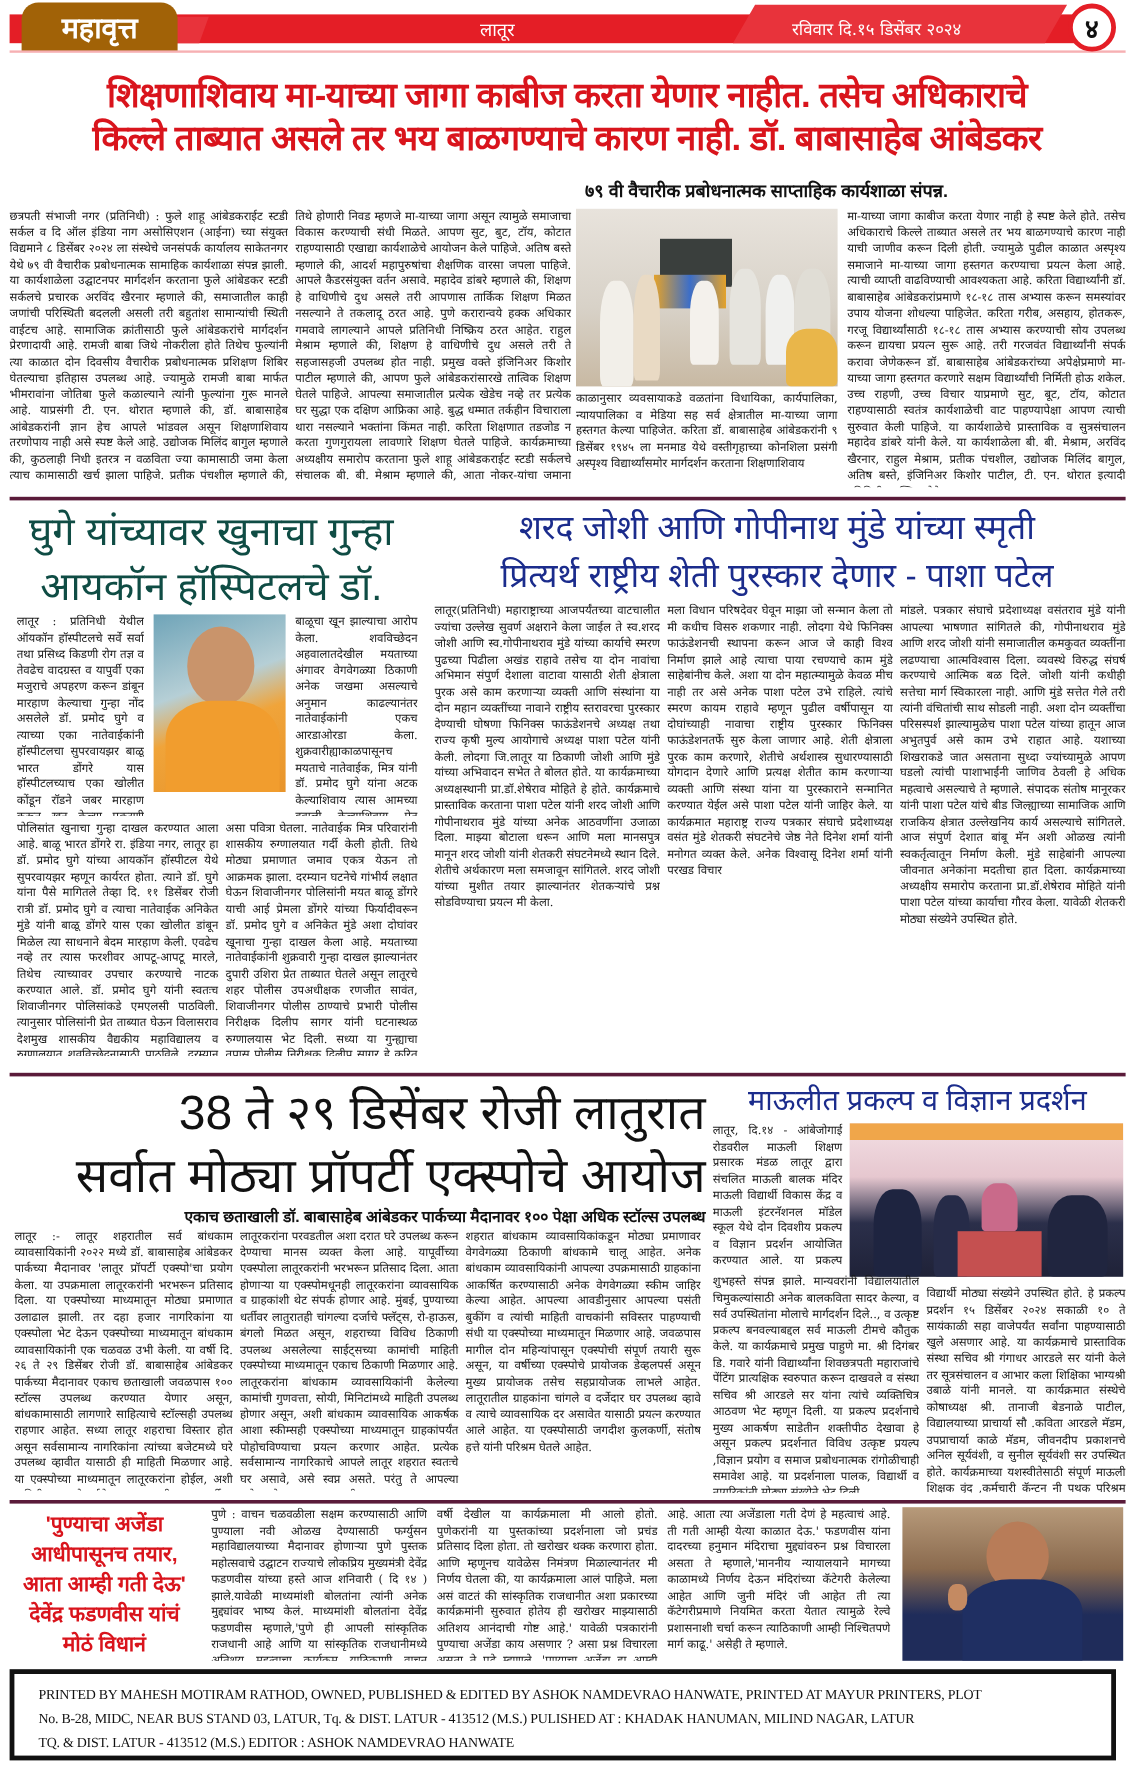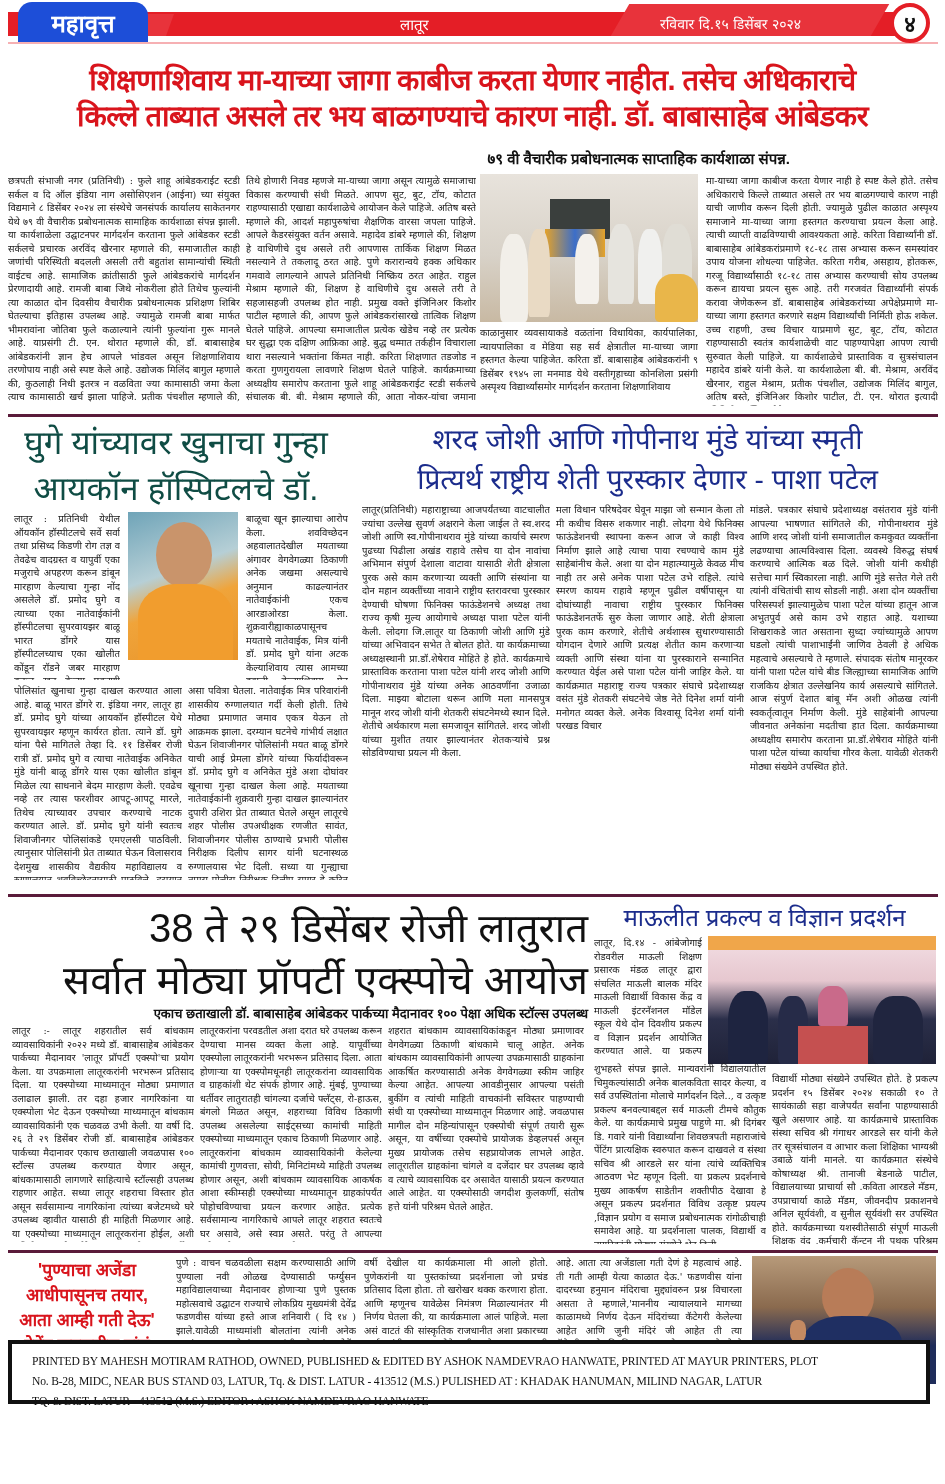--- a/index.html
+++ b/index.html
@@ -1,21 +1,21 @@
 <!DOCTYPE html>
 <html><head>
 <meta charset="utf-8">
 <style>
   * { box-sizing: border-box; margin: 0; padding: 0; }
   body { width: 945px; height: 1484px; background: #fff; font-family: "DejaVu Sans", sans-serif; color: #111; overflow: hidden; position: relative; }
   .abs { position: absolute; }
   
   .mast { left: 0; top: 0; width: 945px; height: 44px; }
   .mast-bar { left: 8px; top: 12px; width: 890px; height: 24px; background: #e41e26; }
-  .mast-logo { left: 18px; top: 2px; width: 130px; height: 40px; background: #1d4ed8; border-radius: 14px 14px 0 0; color: #fff; font-weight: bold; font-size: 24px; display: flex; align-items: center; justify-content: center; }
+  .mast-logo { left: 18px; top: 2px; width: 130px; height: 40px; background: #a16207; border-radius: 14px 14px 0 0; color: #fff; font-weight: bold; font-size: 24px; display: flex; align-items: center; justify-content: center; }
   .mast-slant1 { left: 140px; top: 14px; width: 30px; height: 22px; background: #e8333b; transform: skewX(-20deg); }
   .mast-slant2 { left: 620px; top: 4px; width: 260px; height: 32px; background: #e8333b; transform: skewX(-30deg); }
   .mast-city { left: 400px; top: 14px; color: #fff; font-size: 15px; }
   .mast-date { left: 660px; top: 14px; color: #fff; font-size: 14px; }
   .mast-page { left: 890px; top: 3px; width: 40px; height: 40px; border-radius: 50%; background: #fff; border: 4px solid #e41e26; color: #111; font-weight: bold; font-size: 22px; display: flex; align-items: center; justify-content: center; }
   .mast-underline { left: 8px; top: 42px; width: 930px; height: 2px; background: #e41e26; opacity: .35; }
 
   .head-red { color: #d9141c; font-family: "Liberation Sans", sans-serif; font-weight: bold; text-align: center; }
   .head-green { color: #0f4c44; font-family: "Liberation Sans", sans-serif; text-align: center; }
   .head-blue { color: #1b2c8c; font-family: "Liberation Sans", sans-serif; text-align: center; }
@@ -24,21 +24,21 @@
   .body-text { font-family: "DejaVu Serif", serif; font-size: 9.6px; line-height: 13.5px; text-align: justify; color: #1a1a1a; }
   .rule { background: #5a1b3a; height: 3px; }
 
   .photo { background: #c9b9a2; overflow: hidden; }
   .photo-office { background: linear-gradient(180deg,#e8e3dc 0%,#d8d2c8 55%,#c8b9a3 100%); }
   .photo-doctor { background: linear-gradient(160deg,#6fa4b8 0%,#b6cfd6 40%,#f0a43a 60%,#e8942a 100%); }
   .photo-expo { background: linear-gradient(180deg,#f3dfe4 0%,#e6c7cf 35%,#2b2f4a 65%,#1f2238 100%); }
   .photo-cm { background: linear-gradient(180deg,#b79a7a 0%,#8a6a4e 40%,#1f2c5a 70%,#1f2c5a 100%); }
 
   .person { position: absolute; border-radius: 40% 40% 10% 10%; }
-  .footer-box { left: 8px; top: 1340px; width: 922px; height: 64px; border: 4px solid #111; background: #fff; padding: 8px 20px; }
+  .footer-box { left: 8px; top: 1391px; width: 922px; height: 76px; border: 4px solid #111; background: #fff; padding: 8px 20px; }
   .footer-box p { font-family: "Liberation Serif", serif; font-size: 11.6px; line-height: 20px; color: #111; letter-spacing: -0.2px; }
 </style>
 </head>
 <body>
 
 <div class="abs mast">
   <div class="abs mast-bar"></div>
   <div class="abs mast-slant1"></div>
   <div class="abs mast-slant2"></div>
   <div class="abs mast-logo">महावृत्त</div>

